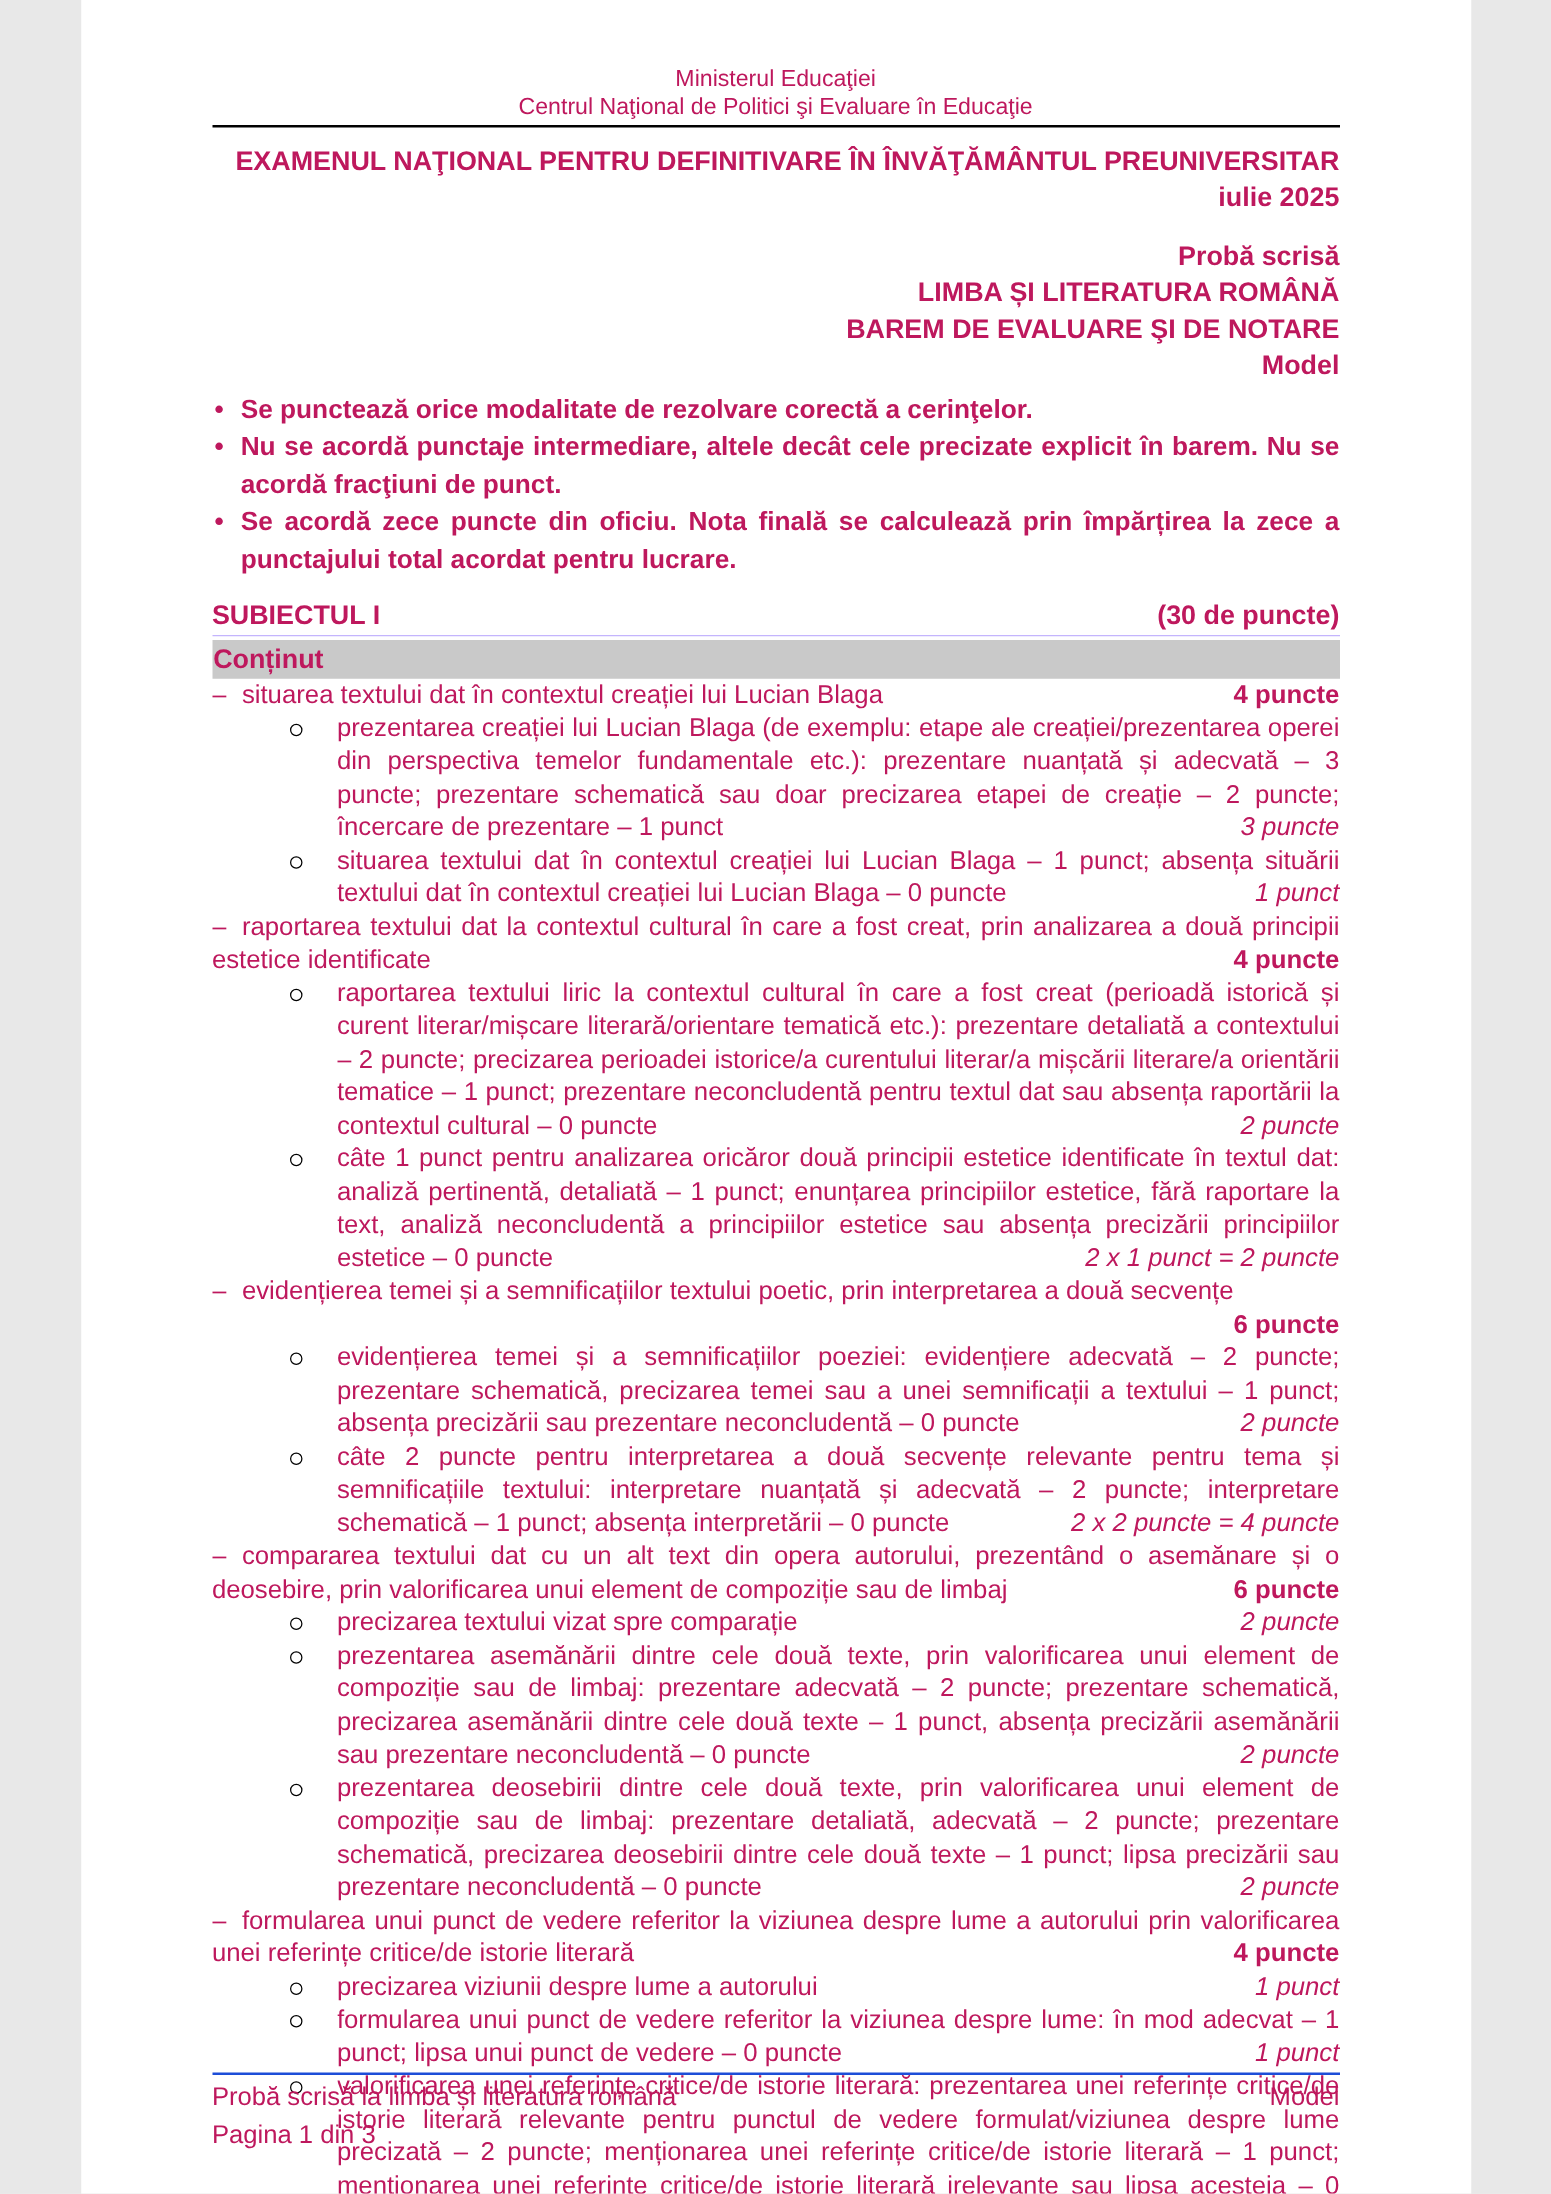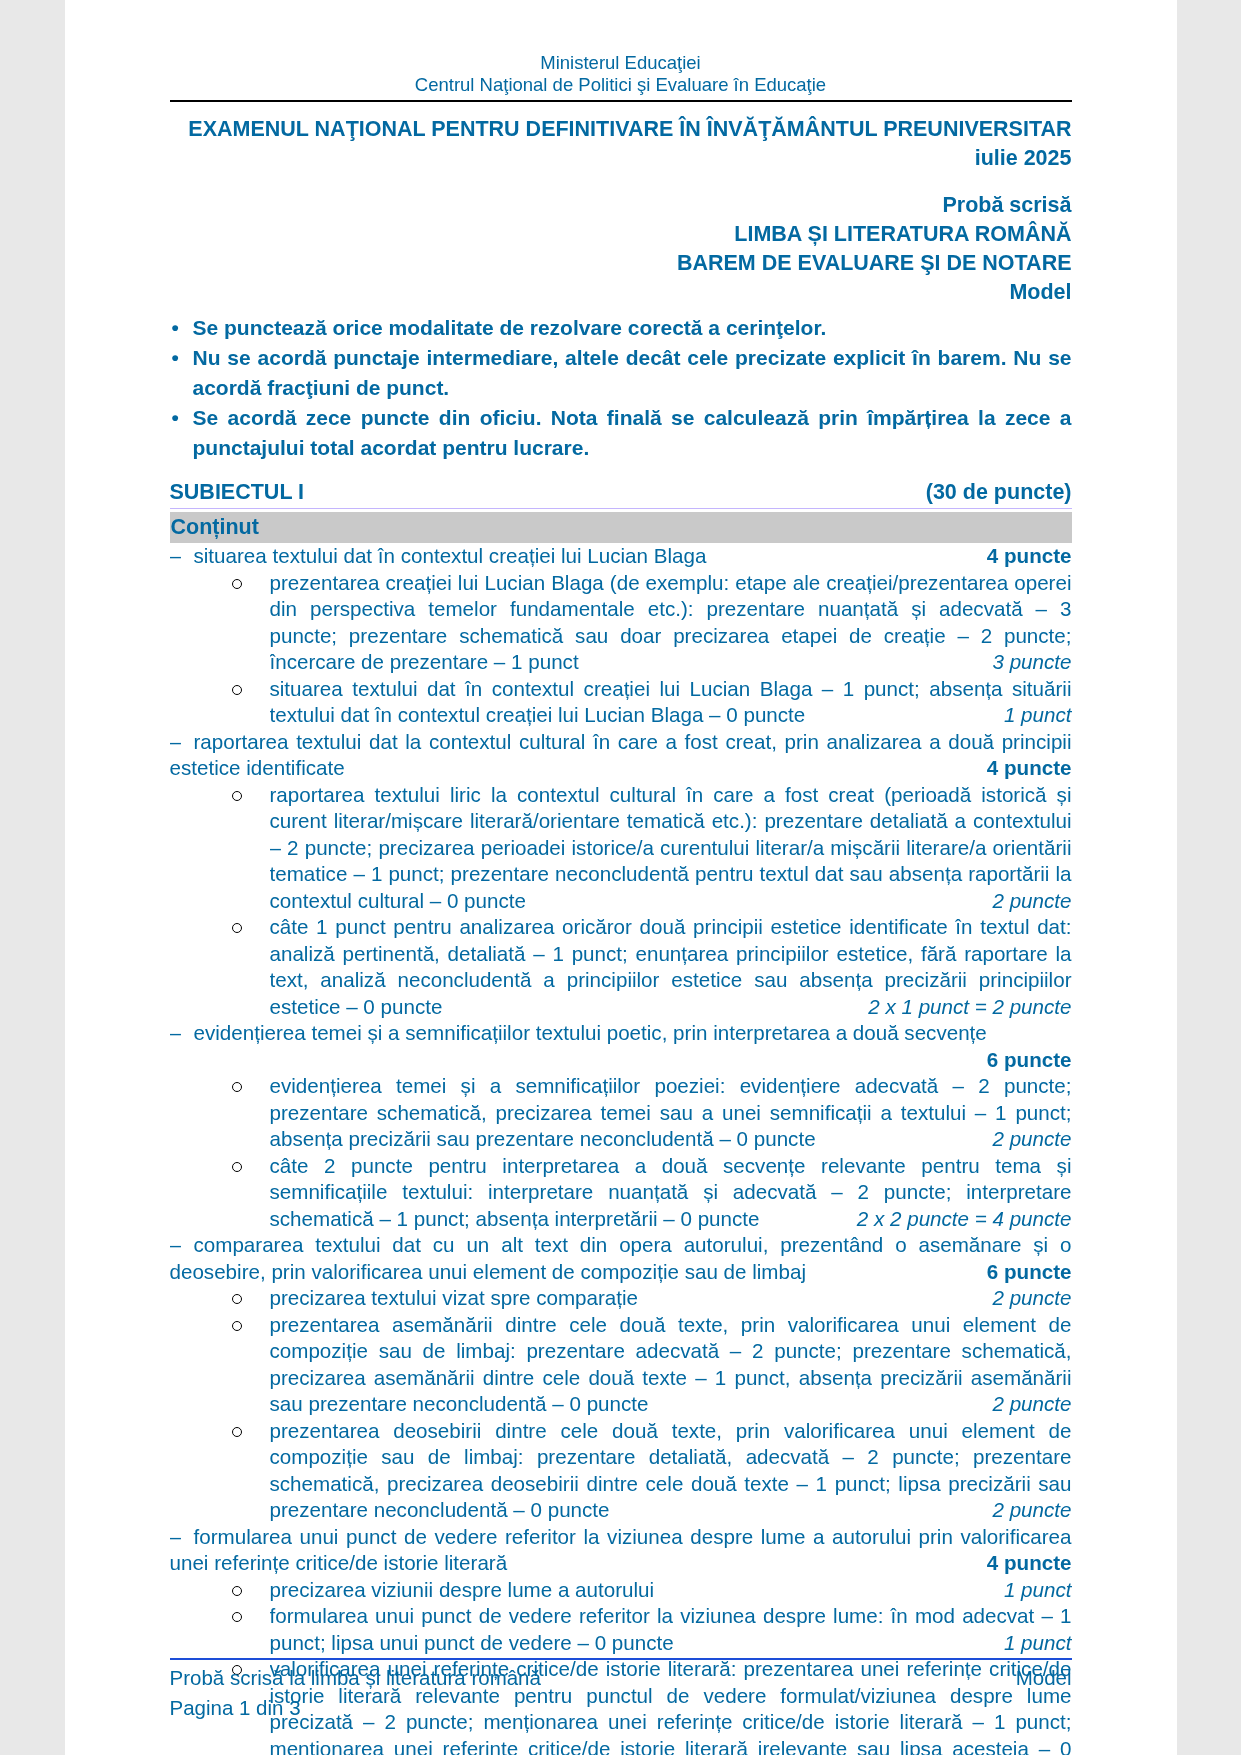--- a/index.html
+++ b/index.html
@@ -1,21 +1,21 @@
 <!DOCTYPE html>
 <html lang="ro"><head>
 <meta charset="utf-8">
 <style>
   html,body{margin:0;padding:0;background:#e8e8e8;}
   .page{
     position:relative;
     width:1112px;height:1755px;
     background:#ffffff;
     font-family:"Liberation Sans",sans-serif;
-    color:#0369a1;
+    color:#be185d;
     overflow:hidden;
     margin:0 auto;
   }
   .inner{padding:52px 105px 0 105px;}
 
   
   .doc-header{
     text-align:center;
     font-size:18.5px;line-height:22px;
     border-bottom:2px solid #000;

